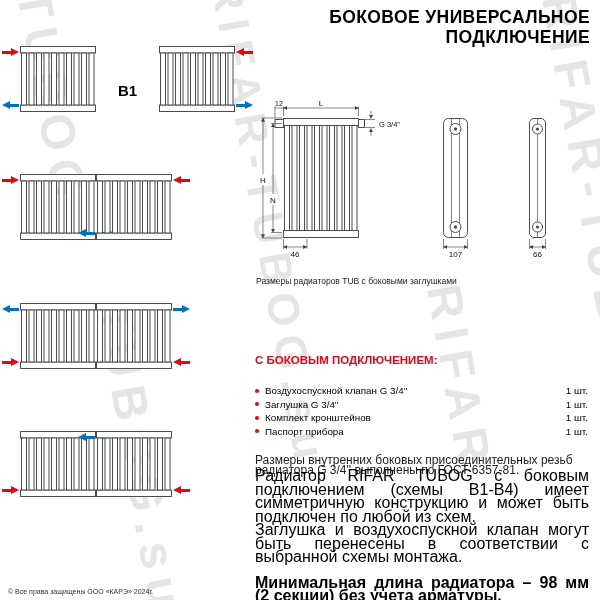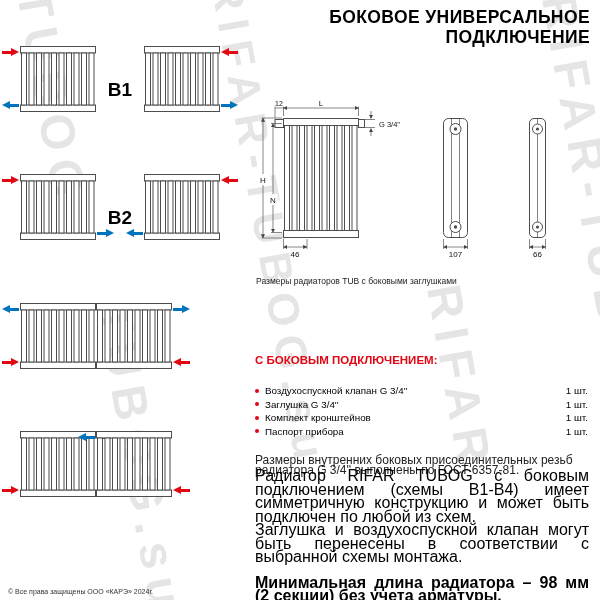--- a/index.html
+++ b/index.html
@@ -15,23 +15,23 @@
   }
   
   .title{
     position:absolute;top:7px;right:10px;z-index:2;text-align:right;
     font-weight:bold;font-size:17.5px;line-height:20px;letter-spacing:.4px;
   }
   
   .scheme-row{position:absolute;left:20px;z-index:2;display:flex;}
   .diagram{position:relative;width:76px;height:66px;}
   .scheme-label{
-    width:48px;height:66px;box-sizing:border-box;display:flex;
+    width:63px;height:66px;box-sizing:border-box;display:flex;
     align-items:center;justify-content:center;padding-top:22px;
-    font-weight:bold;font-size:19px;
+    font-weight:bold;font-size:15px;
   }
   .arrow{position:absolute;width:17px;height:9px;}
   .arrow::before{content:"";position:absolute;top:3px;height:3px;width:10px;background:currentColor;}
   .arrow::after{content:"";position:absolute;top:0;width:0;height:0;border-top:4.5px solid transparent;border-bottom:4.5px solid transparent;}
   .arrow.dirR::before{left:0}
   .arrow.dirR::after{right:0;border-left:8px solid currentColor;}
   .arrow.dirL::before{right:0}
   .arrow.dirL::after{left:0;border-right:8px solid currentColor;}
   .arrow.red{color:#e30613}
   .arrow.blue{color:#0073be}
@@ -112,21 +112,20 @@
 </div>
 
 <div class="scheme-row" style="top:174px">
   <div class="diagram">
     <span class="arrow red tl dirR"></span>
     <span class="arrow blue br dirR"></span>
     <svg viewBox="0 0 76 66" width="76" height="66">
         <use href="#radfront"></use>
       </svg>
   </div>
-  <div class="scheme-label">В2</div>
   <div class="diagram">
     <span class="arrow red tr dirL"></span>
     <span class="arrow blue bl dirL"></span>
     <svg viewBox="0 0 76 66" width="76" height="66">
         <use href="#radfront"></use>
       </svg>
   </div>
 </div>
 
 <div class="scheme-row" style="top:303px">

